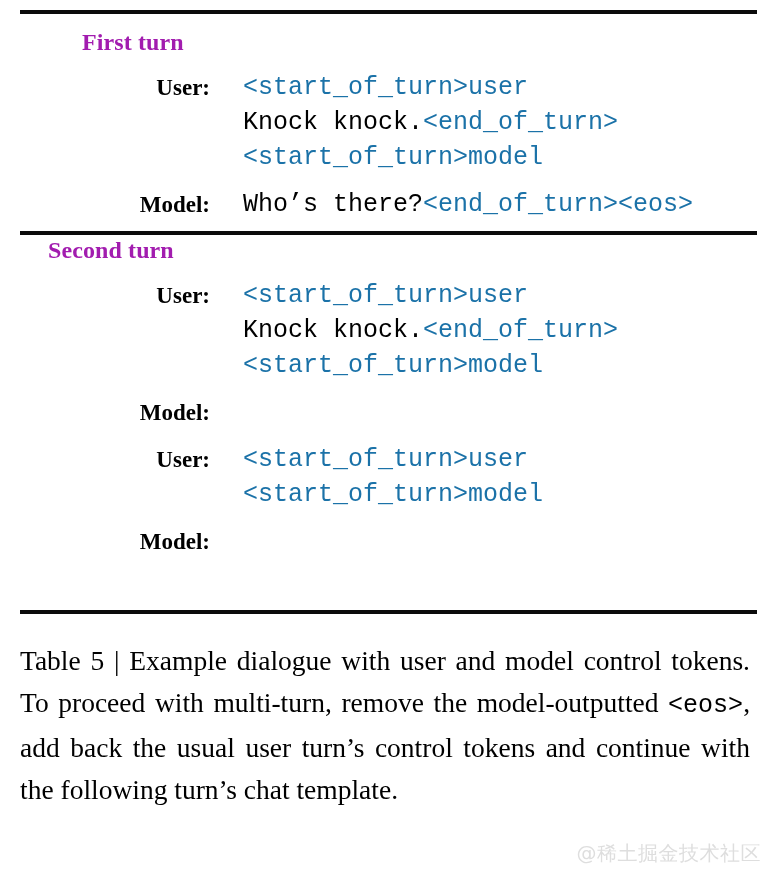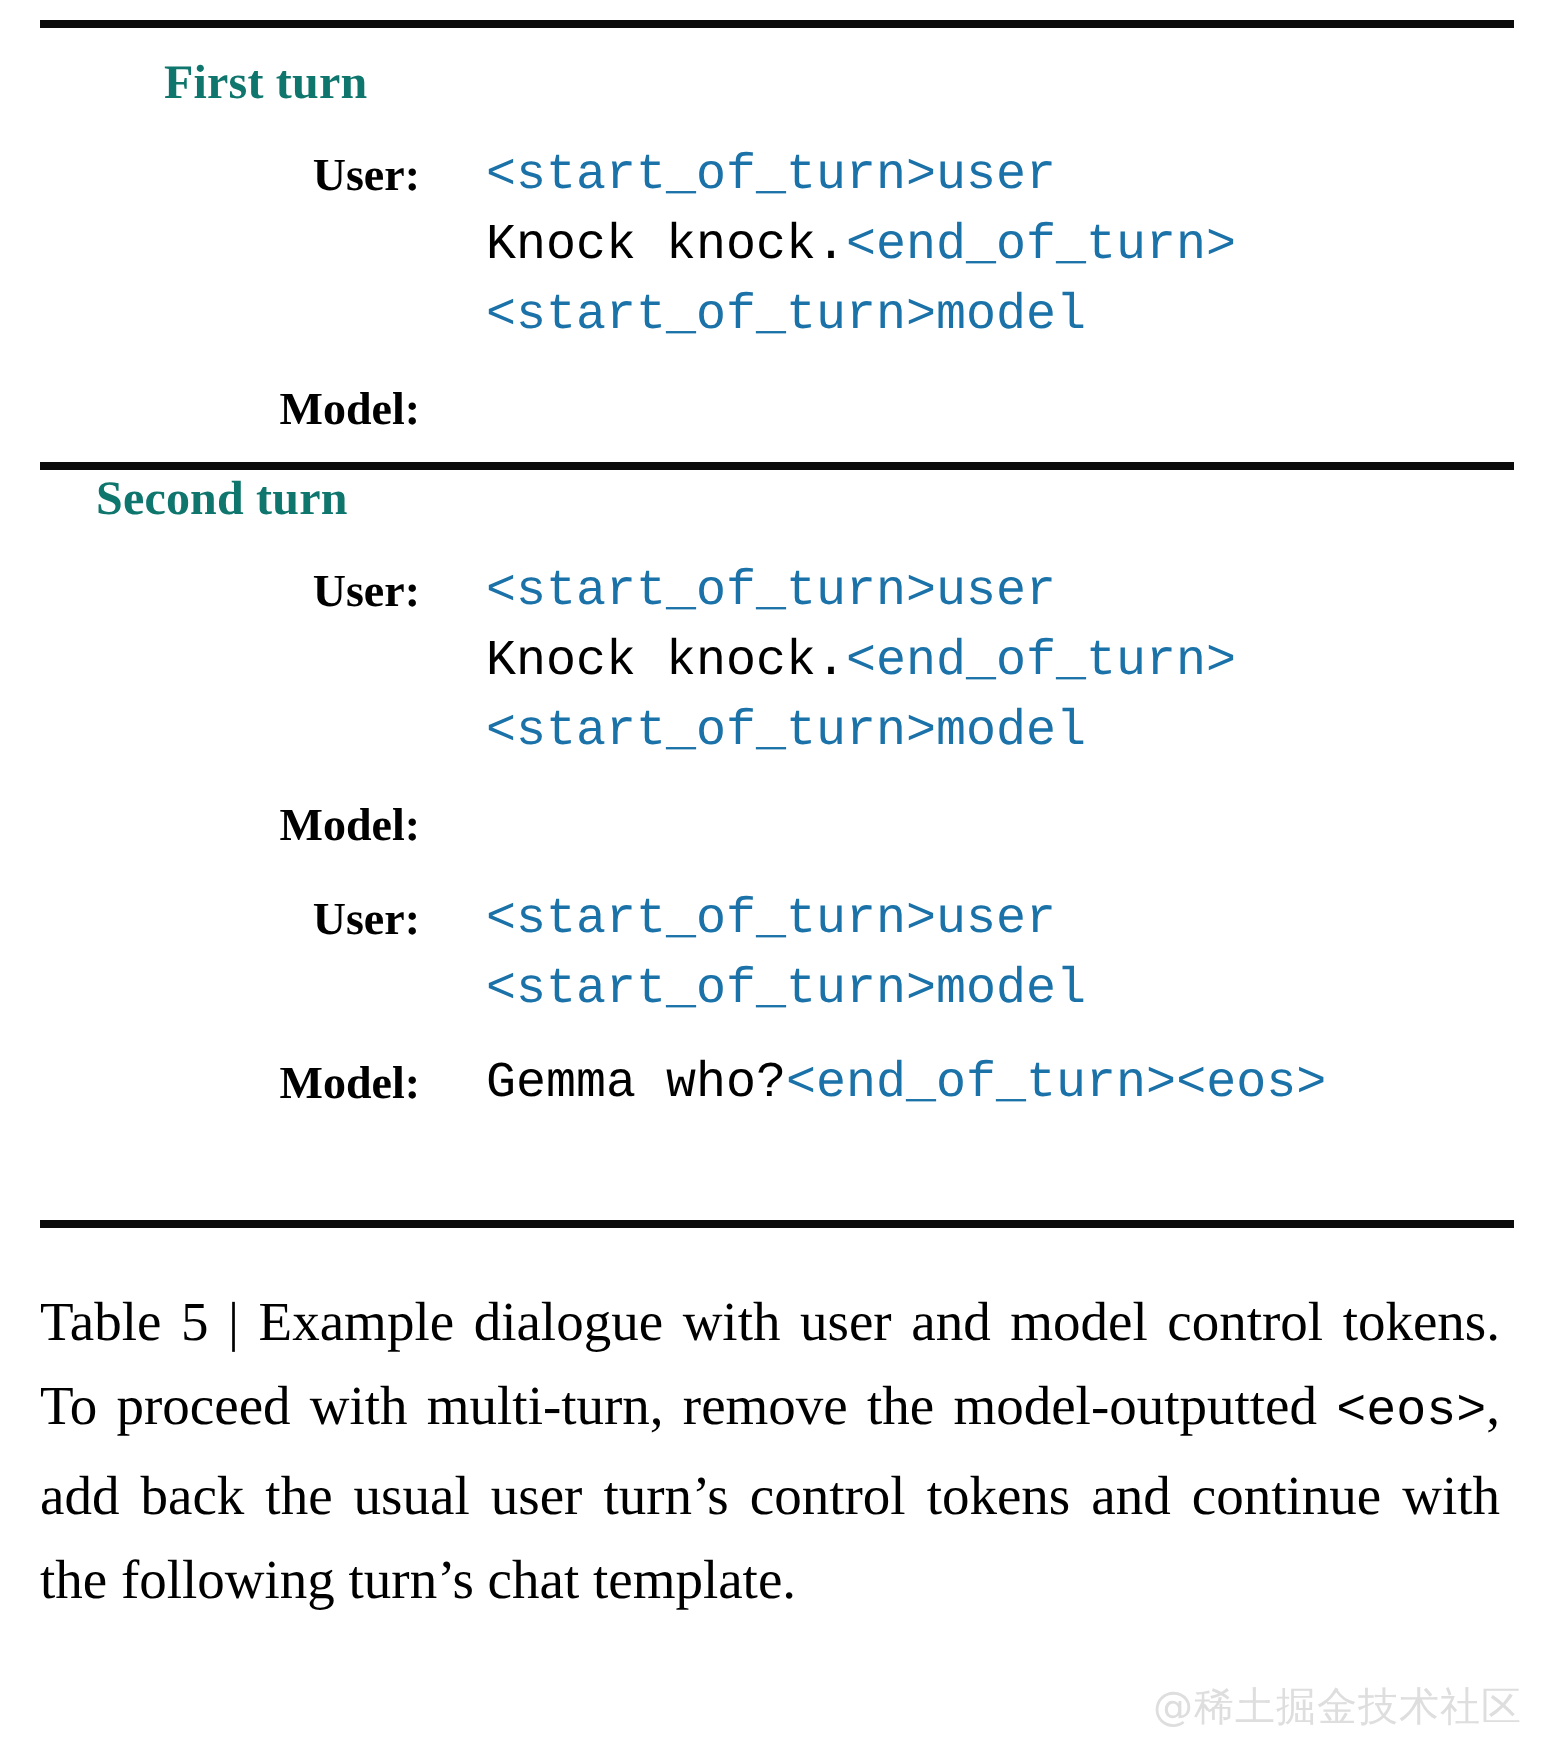--- a/index.html
+++ b/index.html
@@ -35,21 +35,21 @@
     top: 14px;
     width: 775px;
   }
 
   .section-heading {
     font-family: "Liberation Serif", "DejaVu Serif", serif;
     font-weight: bold;
     font-size: 24px;
     letter-spacing: 0.1px;
     line-height: 1;
-    color: #0f766e;
+    color: #a21caf;
   }
   .heading-first  { margin: 16px 0 0 82px; }
   .heading-second { margin: 16px 0 0 48px; }
 
   .turn-rows {
     margin-top: 16px;
   }
   .row {
     display: flex;
     align-items: flex-start;
@@ -126,38 +126,38 @@
   <div class="table-block">
     <div id="sections-host">
         <div class="section-heading heading-first">First turn</div>
         <div class="turn-rows">
           <div class="row">
             <div class="row-label">User:</div>
             <div class="row-content"><span class="line"><span class="tok">&lt;start_of_turn&gt;user</span></span><span class="line"><span class="plain">Knock knock.</span><span class="tok">&lt;end_of_turn&gt;</span></span><span class="line"><span class="tok">&lt;start_of_turn&gt;model</span></span></div>
           </div>
           <div class="row">
             <div class="row-label">Model:</div>
+            <div class="row-content"><span class="line"><span class="plain">Who’s there?</span><span class="tok">&lt;end_of_turn&gt;&lt;eos&gt;</span></span></div>
           </div>
         </div>
         <div class="section-heading heading-second">Second turn</div>
         <div class="turn-rows">
           <div class="row">
             <div class="row-label">User:</div>
             <div class="row-content"><span class="line"><span class="tok">&lt;start_of_turn&gt;user</span></span><span class="line"><span class="plain">Knock knock.</span><span class="tok">&lt;end_of_turn&gt;</span></span><span class="line"><span class="tok">&lt;start_of_turn&gt;model</span></span></div>
           </div>
           <div class="row">
             <div class="row-label">Model:</div>
           </div>
           <div class="row">
             <div class="row-label">User:</div>
             <div class="row-content"><span class="line"><span class="tok">&lt;start_of_turn&gt;user</span></span><span class="line"><span class="tok">&lt;start_of_turn&gt;model</span></span></div>
           </div>
           <div class="row">
             <div class="row-label">Model:</div>
-            <div class="row-content"><span class="line"><span class="plain">Gemma who?</span><span class="tok">&lt;end_of_turn&gt;&lt;eos&gt;</span></span></div>
           </div>
         </div>
       </div>
   </div>
 
   <div class="caption">
     <span id="caption-host"><span>Table 5 | Example dialogue with user and model control tokens. To proceed with multi-turn, remove the model-outputted </span><span class="mono">&lt;eos&gt;</span><span>, add back the usual user turn’s control tokens and continue with the following turn’s chat template.</span></span>
   </div>
 
   <div class="watermark">@稀土掘金技术社区</div>

